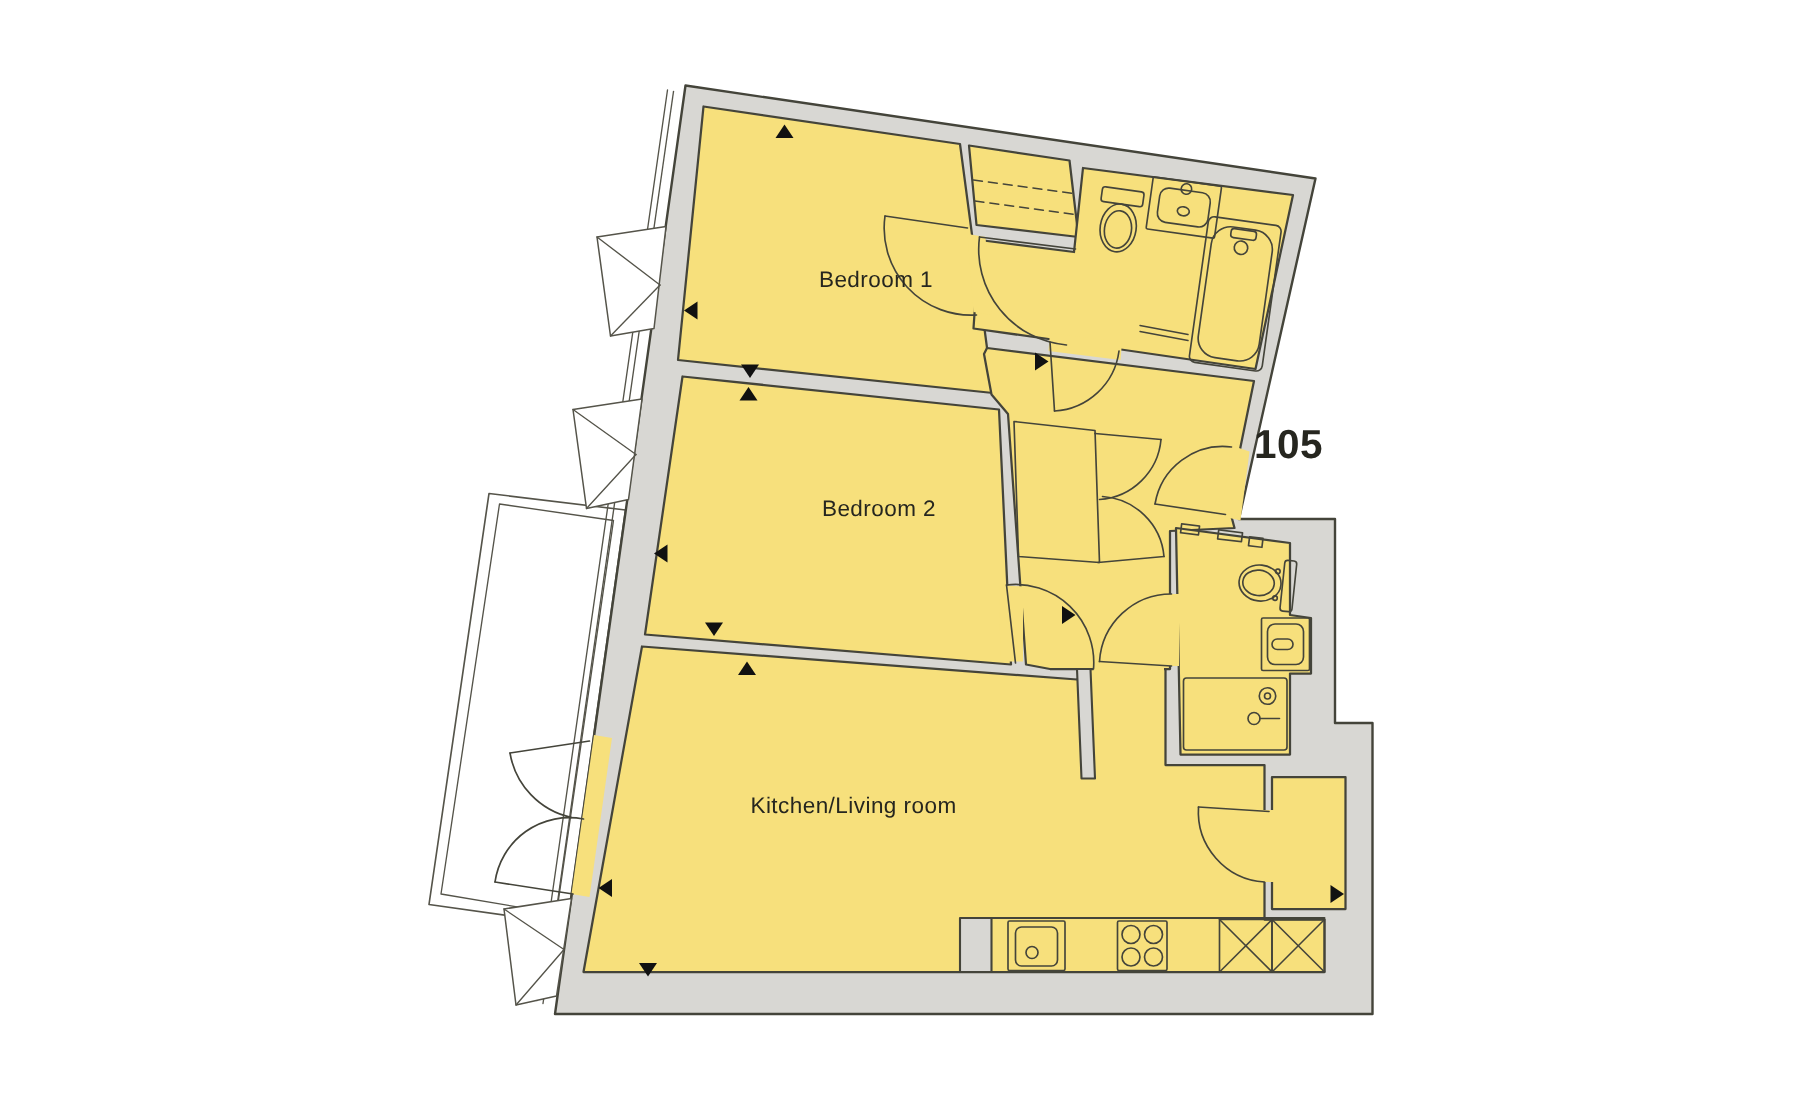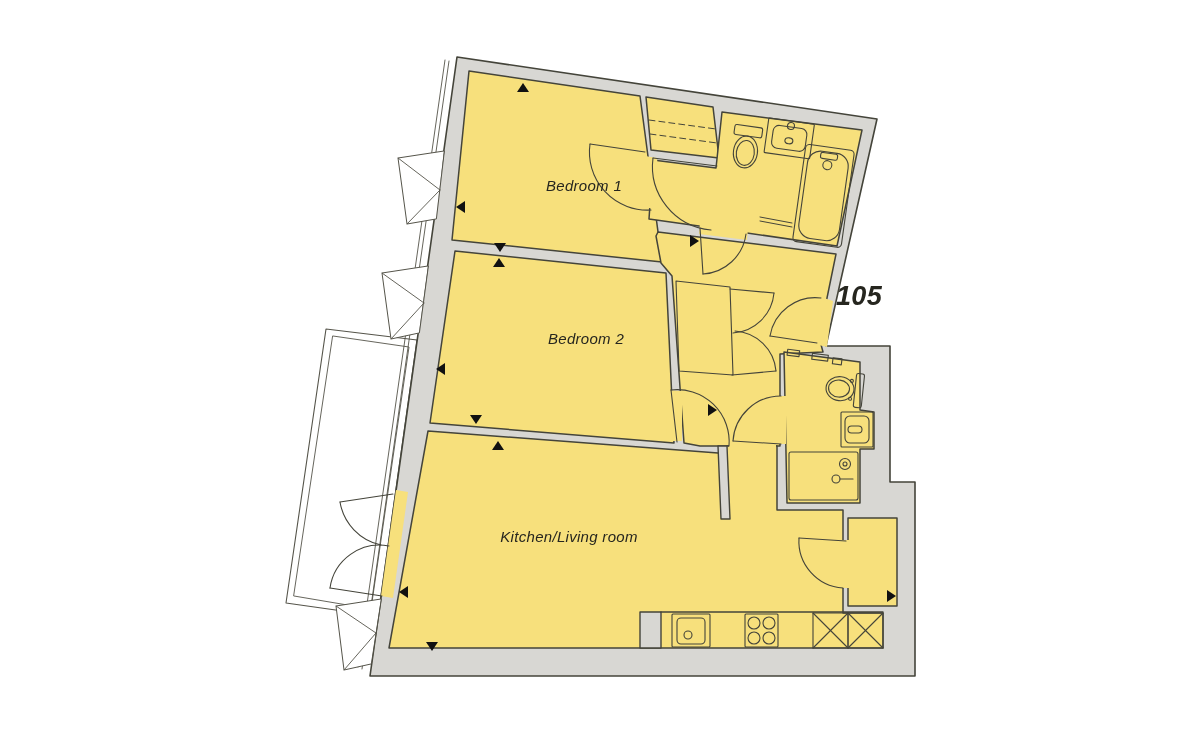--- a/index.html
+++ b/index.html
@@ -1,17 +1,17 @@
 <!DOCTYPE html>
 <html><head>
 <meta charset="utf-8">
 <style>
   html,body{margin:0;padding:0;background:#ffffff;}
   #stage{position:relative;width:1200px;height:733px;background:#ffffff;overflow:hidden;
-         font-family:"Liberation Sans", sans-serif;font-style:italic;}
+         font-family:"Liberation Sans", sans-serif;}
   svg{display:block}
   text{font-family:"Liberation Sans", sans-serif;}
 </style>
 </head>
 <body>
 
 <div id="stage">
   <svg id="plan" width="1200" height="733" viewBox="0 0 1200 733" xmlns="http://www.w3.org/2000/svg">
       <g>
         <polygon fill="#FFFFFF" stroke="#55544A" stroke-width="1.1" stroke-linecap="round" stroke-linejoin="round" points="326,329 417,340 378,616 286,603"></polygon>

